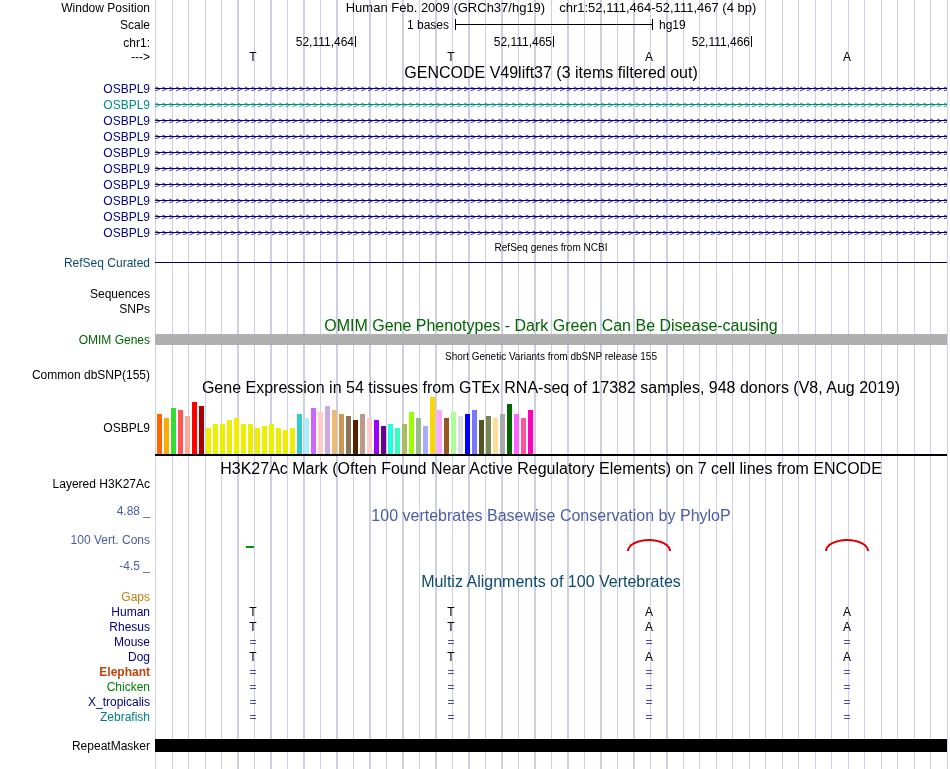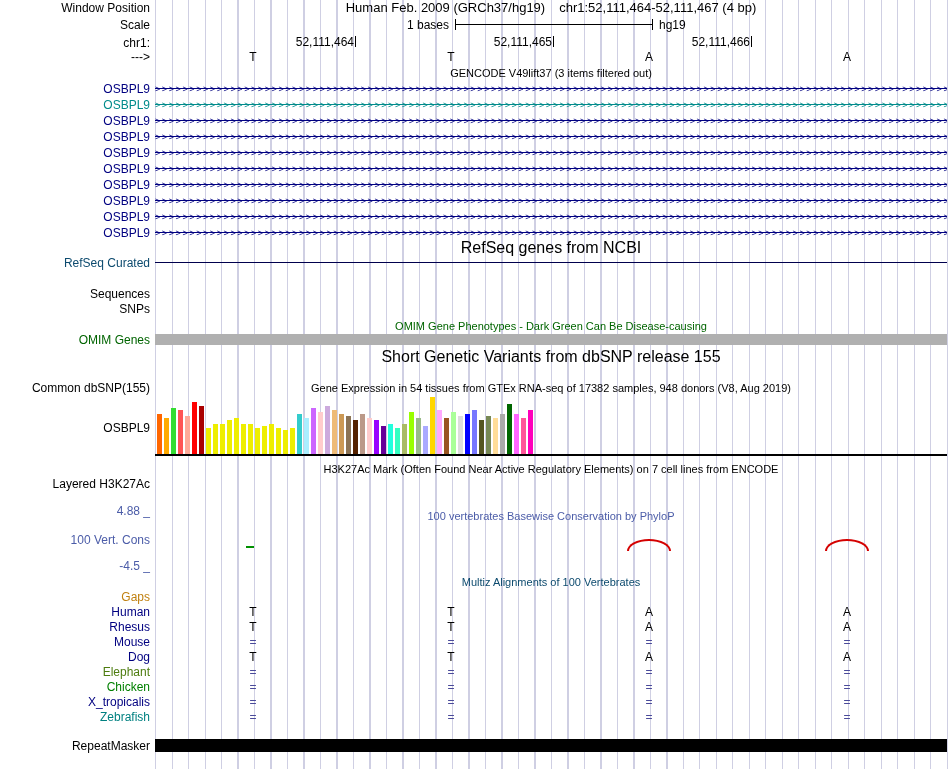--- a/index.html
+++ b/index.html
@@ -5,21 +5,21 @@
   html,body{margin:0;padding:0;background:#fff}
   #browser{position:relative;width:950px;height:769px;background:#fff;overflow:hidden;
            font-family:"Liberation Sans",sans-serif;color:#000}
   .grid{position:absolute;left:155px;top:0;width:793px;height:769px;
         background:repeating-linear-gradient(90deg,#cfcfe3 0,#cfcfe3 1px,transparent 1px,transparent 16.5px)}
   .lbl{position:absolute;left:0;width:150px;height:14px;line-height:14px;text-align:right;
        font-size:12px;white-space:nowrap}
   .center-title{position:absolute;left:155px;width:792px;height:14px;line-height:14px;
                 text-align:center;white-space:nowrap}
   .flexc{display:flex;justify-content:center;gap:14px}
-  .t13{font-size:13px}.t12{font-size:11px}.t10{font-size:16px}
+  .t13{font-size:13px}.t12{font-size:16px}.t10{font-size:10px}
   .navy{color:#0c4a6e}.green{color:#006400}.cons{color:#4b5ca8}
   .hline{position:absolute;left:155px;width:792px;height:1px;background:#00004d}
   .black2{height:2px;background:#000}
   .tickv{position:absolute;width:1px;height:11px;background:#000;top:36px}
   .coord{position:absolute;width:98px;text-align:right;font-size:12px;height:13px;line-height:13px;top:36px}
   .base{position:absolute;width:20px;text-align:center;font-size:12px;height:14px;line-height:14px;top:50px}
   .scale-text{position:absolute;left:349px;top:18px;width:100px;text-align:right;font-size:12px}
   .scale-bar{position:absolute;left:455px;top:19px;width:198px;height:11px;box-sizing:border-box;
              border-left:1px solid #000;border-right:1px solid #000;
              background:linear-gradient(to bottom,transparent 5px,#000 5px,#000 6px,transparent 6px)}
@@ -120,21 +120,21 @@
   <div class="hline" style="top:262px"></div>
 
   <div class="lbl" style="top:287px">Sequences</div>
   <div class="lbl" style="top:302px">SNPs</div>
 
   <div class="center-title t12 green" style="top:319px">OMIM Gene Phenotypes - Dark Green Can Be Disease-causing</div>
   <div class="lbl green" style="top:333px">OMIM Genes</div>
   <div class="omim-bar"></div>
 
   <div class="center-title t10" style="top:350px">Short Genetic Variants from dbSNP release 155</div>
-  <div class="lbl" style="top:381px">Common dbSNP(155)</div>
+  <div class="lbl" style="top:368px">Common dbSNP(155)</div>
 
   <div class="center-title t12" style="top:381px">Gene Expression in 54 tissues from GTEx RNA-seq of 17382 samples, 948 donors (V8, Aug 2019)</div>
   <div class="lbl" style="top:421px">OSBPL9</div>
   <div id="gtex-bars">
       <div class="gtex-bar" style="left: 0px; height: 40px; background: rgb(255, 102, 0);"></div>
       <div class="gtex-bar" style="left: 7px; height: 36px; background: rgb(255, 170, 0);"></div>
       <div class="gtex-bar" style="left: 14px; height: 46px; background: rgb(51, 221, 51);"></div>
       <div class="gtex-bar" style="left: 21px; height: 44px; background: rgb(255, 85, 85);"></div>
       <div class="gtex-bar" style="left: 28px; height: 38px; background: rgb(255, 170, 153);"></div>
       <div class="gtex-bar" style="left: 35px; height: 52px; background: rgb(255, 0, 0);"></div>
@@ -227,21 +227,21 @@
         <span class="ali-cell eq" style="left: 837px;">=</span>
       </div>
       <div class="species-row" style="top: 650px;">
         <span class="row-label" style="color: rgb(0, 0, 128);">Dog</span>
         <span class="ali-cell" style="left: 243px;">T</span>
         <span class="ali-cell" style="left: 441px;">T</span>
         <span class="ali-cell" style="left: 639px;">A</span>
         <span class="ali-cell" style="left: 837px;">A</span>
       </div>
       <div class="species-row" style="top: 665px;">
-        <span class="row-label" style="color: #4d7c0f;">Elephant</span>
+        <span class="row-label" style="color: #c2410c; font-weight: bold;">Elephant</span>
         <span class="ali-cell eq" style="left: 243px;">=</span>
         <span class="ali-cell eq" style="left: 441px;">=</span>
         <span class="ali-cell eq" style="left: 639px;">=</span>
         <span class="ali-cell eq" style="left: 837px;">=</span>
       </div>
       <div class="species-row" style="top: 680px; text-decoration: underline;">
         <span class="row-label" style="color: rgb(0, 128, 0);">Chicken</span>
         <span class="ali-cell eq" style="left: 243px;">=</span>
         <span class="ali-cell eq" style="left: 441px;">=</span>
         <span class="ali-cell eq" style="left: 639px;">=</span>

